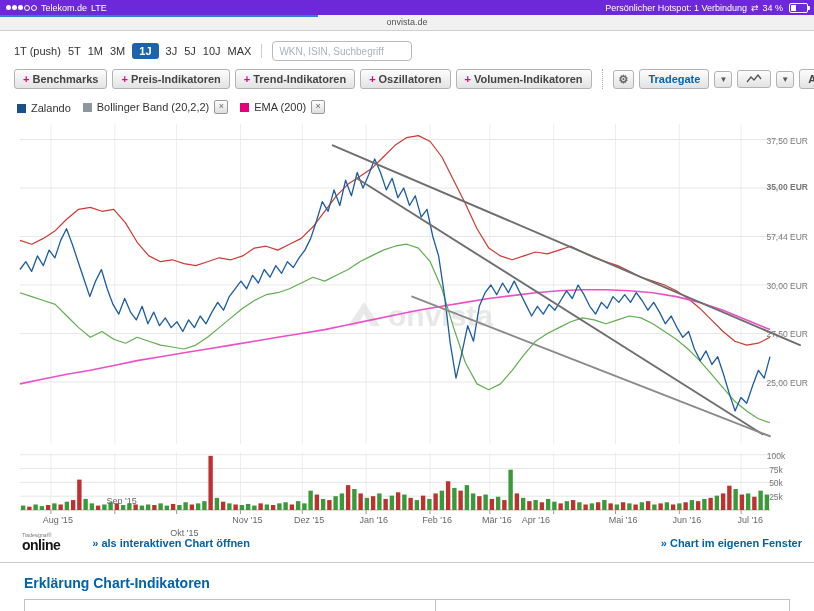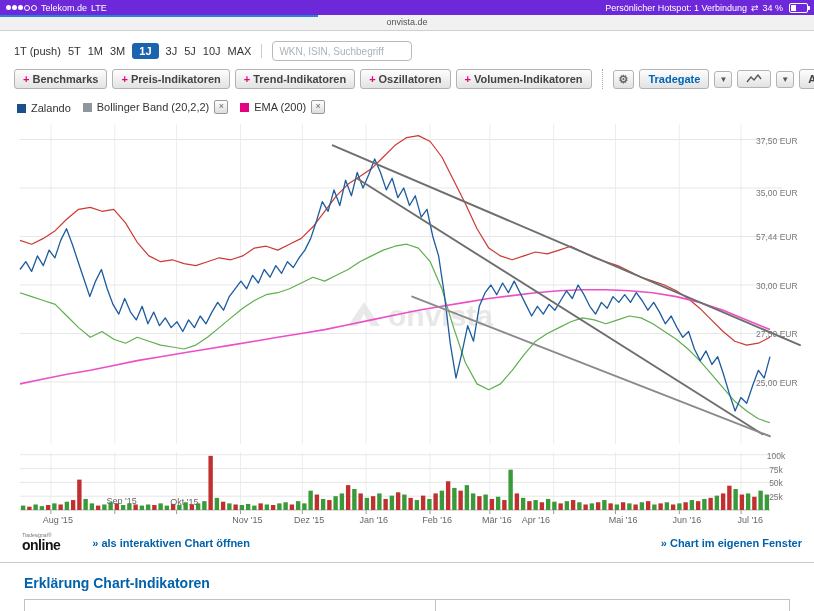--- a/index.html
+++ b/index.html
@@ -54,21 +54,21 @@
   .legend{display:flex;align-items:flex-end;gap:12px;padding:7px 10px 2px 17px;font-size:11px;color:#333}
   .legend-item{display:inline-flex;align-items:center}
   .swatch{width:9px;height:9px;display:inline-block;margin-right:5px}
   .close-btn{width:12px;height:12px;border:1px solid #999;border-radius:2px;
              background:linear-gradient(#fff,#ddd);color:#666;font-size:9px;line-height:10px;
              text-align:center;margin-left:5px;cursor:pointer}
 
   
   .chart-wrap{position:relative;margin:2px 4px 0 16px;height:408px}
   #axis-overlay{position:absolute;left:0;top:0;right:0;bottom:0;pointer-events:none}
-  .y-label{position:absolute;font-size:8.5px;color:#777;width:52px;text-align:left;right:2px}
+  .y-label{position:absolute;font-size:8.5px;color:#777;width:52px;text-align:right;right:2px}
   .v-label{position:absolute;font-size:8.5px;color:#777;width:40px;text-align:center;right:14px}
   .x-label{position:absolute;font-size:9px;color:#666;width:44px;text-align:right}
 
   
   .links-row{display:flex;align-items:center;gap:16px;padding:7px 12px 4px 22px;font-size:11px}
   .link{color:#0062ac;font-weight:bold;cursor:pointer;white-space:nowrap}
   .flex-spacer{flex:1}
   .ts-logo{display:flex;flex-direction:column;line-height:1;margin-right:16px}
   .ts-top{font-size:5px;color:#777;font-style:italic}
   .ts-main{font-size:14px;font-weight:bold;color:#141414;letter-spacing:-0.5px}
@@ -359,32 +359,32 @@
       <polyline points="4.0,122.4 15.7,126.2 27.4,120.4 39.2,112.7 50.9,101.0 62.6,91.3 74.3,89.4 86.0,93.3 97.8,91.3 109.5,104.9 121.2,124.3 132.9,137.9 144.6,143.7 156.3,141.8 168.1,145.6 179.8,147.6 191.5,143.7 203.2,139.8 214.9,141.8 226.7,137.9 238.4,130.1 250.1,128.2 261.8,132.1 273.5,126.2 285.3,120.4 297.0,108.8 308.7,93.3 320.4,77.8 332.1,66.1 343.8,58.4 355.6,50.6 367.3,39.0 379.0,27.3 390.7,19.6 402.4,17.6 414.2,23.5 425.9,39.0 437.6,62.2 449.3,85.5 461.0,110.7 472.8,130.1 484.5,137.9 496.2,141.8 507.9,137.9 519.6,134.0 531.3,135.9 543.1,132.1 554.8,128.2 566.5,134.0 578.2,139.8 589.9,143.7 601.7,147.6 613.4,153.4 625.1,159.2 636.8,163.1 648.5,167.0 660.3,172.8 672.0,180.5 683.7,190.2 695.4,201.9 707.1,213.5 718.8,223.2 730.6,227.1 742.3,225.2 754.0,219.3" fill="none" stroke="#cc3a33" stroke-width="1.2" stroke-linejoin="round"></polyline>
       <polyline points="4.0,174.7 15.7,178.6 27.4,182.5 39.2,186.4 50.9,198.0 62.6,209.6 74.3,219.3 86.0,213.5 97.8,221.3 109.5,225.2 121.2,219.3 132.9,223.2 144.6,227.1 156.3,229.0 168.1,231.0 179.8,227.1 191.5,219.3 203.2,209.6 214.9,199.9 226.7,190.2 238.4,182.5 250.1,176.7 261.8,174.7 273.5,170.8 285.3,165.0 297.0,159.2 308.7,163.1 320.4,157.3 332.1,151.5 343.8,143.7 355.6,137.9 367.3,132.1 379.0,128.2 390.7,126.2 402.4,130.1 414.2,143.7 425.9,170.8 437.6,209.6 449.3,244.5 461.0,265.9 472.8,271.7 484.5,265.9 496.2,252.3 507.9,236.8 519.6,223.2 531.3,215.5 543.1,209.6 554.8,203.8 566.5,199.9 578.2,201.9 589.9,205.8 601.7,201.9 613.4,198.0 625.1,199.9 636.8,205.8 648.5,213.5 660.3,221.3 672.0,231.0 683.7,242.6 695.4,256.2 707.1,269.8 718.8,283.3 730.6,293.0 742.3,300.8 754.0,304.7" fill="none" stroke="#5fae4f" stroke-width="1.2" stroke-linejoin="round"></polyline>
       <polyline points="4.0,265.9 27.4,261.0 50.9,256.2 74.3,252.3 97.8,247.5 121.2,242.6 144.6,238.7 168.1,234.8 191.5,231.0 214.9,227.1 238.4,223.2 261.8,219.3 285.3,215.5 308.7,211.6 332.1,206.7 355.6,201.9 379.0,197.0 402.4,192.2 425.9,188.3 449.3,184.4 472.8,180.5 496.2,177.6 519.6,174.7 543.1,172.8 566.5,171.8 589.9,171.8 613.4,172.8 636.8,174.7 660.3,178.6 683.7,184.4 707.1,192.2 730.6,201.9 754.0,211.6" fill="none" stroke="#ec4fc8" stroke-width="1.6" stroke-linejoin="round"></polyline>
       <polyline points="4.0,151.5 9.8,143.7 15.6,153.4 21.4,137.9 27.3,147.6 33.1,132.1 38.9,139.8 44.7,122.4 50.5,110.7 56.3,126.2 62.1,143.7 68.0,161.2 73.8,178.6 79.6,163.1 85.4,151.5 91.2,170.8 97.0,186.4 102.8,196.1 108.7,180.5 114.5,194.1 120.3,201.9 126.1,188.3 131.9,205.8 137.7,194.1 143.5,207.7 149.3,199.9 155.2,209.6 161.0,203.8 166.8,213.5 172.6,201.9 178.4,209.6 184.2,198.0 190.0,205.8 195.9,194.1 201.7,184.4 207.5,192.2 213.3,178.6 219.1,170.8 224.9,163.1 230.7,170.8 236.6,157.3 242.4,165.0 248.2,151.5 254.0,159.2 259.8,147.6 265.6,155.3 271.4,143.7 277.3,149.5 283.1,139.8 288.9,132.1 294.7,120.4 300.5,103.0 306.3,83.6 312.1,93.3 318.0,71.9 323.8,87.5 329.6,62.2 335.4,77.8 341.2,54.5 347.0,70.0 352.8,56.4 358.7,40.9 364.5,54.5 370.3,71.9 376.1,60.3 381.9,79.7 387.7,70.0 393.5,87.5 399.3,77.8 405.2,99.1 411.0,91.3 416.8,118.5 422.6,137.9 428.4,176.7 434.2,225.2 440.0,260.1 445.9,234.8 451.7,207.7 457.5,223.2 463.3,188.3 469.1,174.7 474.9,167.0 480.7,176.7 486.6,165.0 492.4,174.7 498.2,163.1 504.0,174.7 509.8,186.4 515.6,198.0 521.4,188.3 527.3,196.1 533.1,186.4 538.9,192.2 544.7,182.5 550.5,172.8 556.3,180.5 562.1,167.0 568.0,176.7 573.8,188.3 579.6,196.1 585.4,184.4 591.2,190.2 597.0,178.6 602.8,184.4 608.7,176.7 614.5,184.4 620.3,174.7 626.1,182.5 631.9,192.2 637.7,184.4 643.5,194.1 649.3,205.8 655.2,198.0 661.0,209.6 666.8,219.3 672.6,213.5 678.4,231.0 684.2,242.6 690.0,232.9 695.9,246.5 701.7,238.7 707.5,256.2 713.3,275.6 719.1,293.0 724.9,279.5 730.7,285.3 736.6,267.8 742.4,252.3 748.2,260.1 754.0,238.7" fill="none" stroke="#1d5c9e" stroke-width="1.3" stroke-linejoin="round"></polyline>
       <line x1="316.75" y1="27.333333333333226" x2="784" y2="227.0909090909091" stroke="#6e6e6e" stroke-width="1.9" stroke-linecap="round"></line>
       <line x1="340.75" y1="60.30303030303026" x2="746.5" y2="316.3030303030303" stroke="#6e6e6e" stroke-width="1.9" stroke-linecap="round"></line>
       <line x1="396.25" y1="178.60606060606062" x2="754" y2="318.24242424242425" stroke="#8a8a8a" stroke-width="1.9" stroke-linecap="round"></line>
     </svg>
   <div id="axis-overlay">
       <div class="y-label" style="top: 17.5152px;">37,50 EUR</div>
-      <div class="y-label" style="top: 70px;">35,00 EUR</div>
+      <div class="y-label" style="top: 64px; font-weight: bold;">35,00 EUR</div>
       <div class="y-label" style="top: 114.485px;">57,44 EUR</div>
       <div class="y-label" style="top: 162.97px;">30,00 EUR</div>
       <div class="y-label" style="top: 211.455px;">27,50 EUR</div>
       <div class="y-label" style="top: 259.939px;">25,00 EUR</div>
       <div class="v-label" style="top: 332.762px;">100k</div>
       <div class="v-label" style="top: 346.571px;">75k</div>
       <div class="v-label" style="top: 360.381px;">50k</div>
       <div class="v-label" style="top: 374.19px;">25k</div>
       <div class="x-label" style="left: 12.9px; top: 397px;">Aug '15</div>
       <div class="x-label" style="left: 76.8px; top: 378px;">Sep '15</div>
-      <div class="x-label" style="left: 138.6px; top: 379px;">Okt '15</div>
+      <div class="x-label" style="left: 138.6px; top: 410px;">Okt '15</div>
       <div class="x-label" style="left: 202.5px; top: 397px;">Nov '15</div>
       <div class="x-label" style="left: 264.3px; top: 397px;">Dez '15</div>
       <div class="x-label" style="left: 328.125px; top: 397px;">Jan '16</div>
       <div class="x-label" style="left: 392.025px; top: 397px;">Feb '16</div>
       <div class="x-label" style="left: 451.8px; top: 397px;">Mär '16</div>
       <div class="x-label" style="left: 490px; top: 397px;">Apr '16</div>
       <div class="x-label" style="left: 577.5px; top: 397px;">Mai '16</div>
       <div class="x-label" style="left: 641.325px; top: 397px;">Jun '16</div>
       <div class="x-label" style="left: 703.125px; top: 397px;">Jul '16</div>
     </div>

